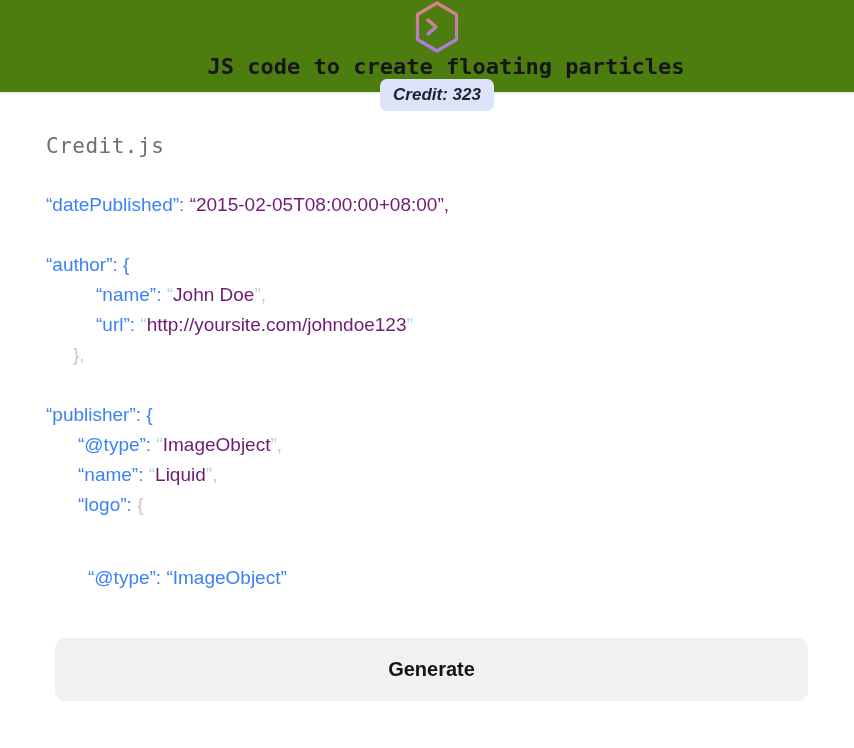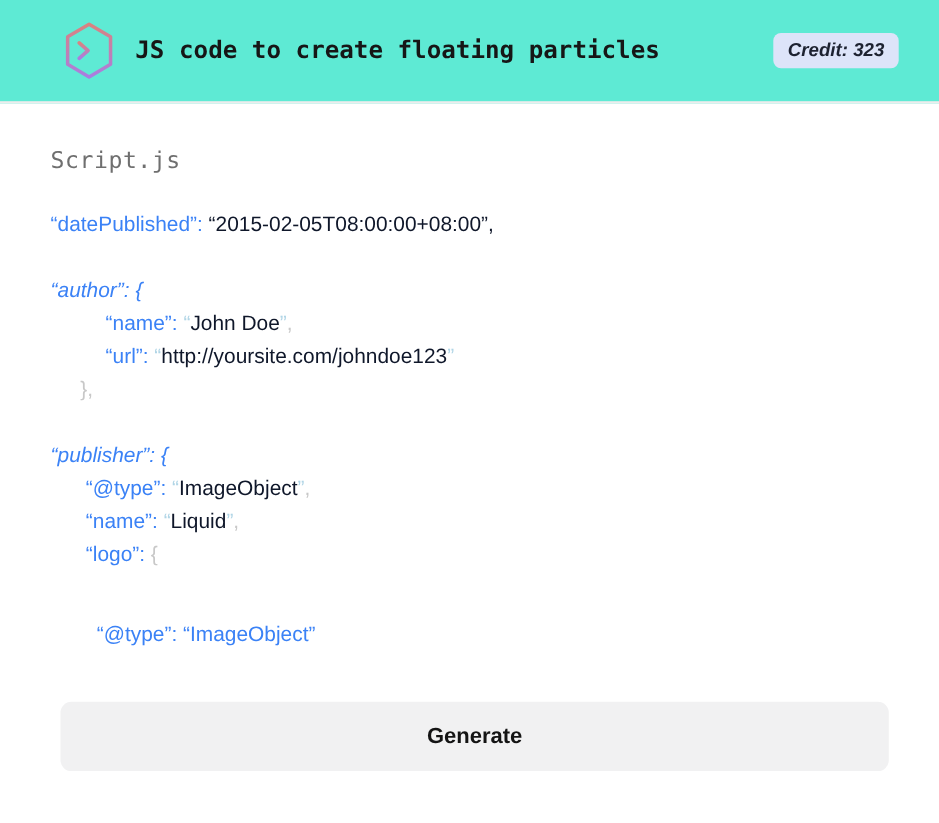--- a/index.html
+++ b/index.html
@@ -7,21 +7,22 @@
   body {
     width: 854px; height: 748px; margin: 0 auto; position: relative;
     font-family: "Liberation Sans", sans-serif;
     overflow: hidden;
   }
   
   .header {
     height: 94px; display: flex; align-items: center;
     padding-left: 57px; padding-right: 37px;
     border-bottom: 2px solid #ededed;
-    background: #5eead4;
+    background: #4d7c0f;
+    flex-direction: column;
   }
   .logo-wrap { width: 48px; height: 54px; flex: 0 0 auto; display: flex; align-items: center; justify-content: center; }
   .app-title {
     margin-left: 18px;
     font-family: "DejaVu Sans Mono", monospace;
     font-size: 22px; font-weight: bold; color: #161616;
     letter-spacing: 0px; white-space: nowrap;
   }
   .spacer { flex: 1 1 auto; }
   .credit-badge {
@@ -38,24 +39,24 @@
     font-family: "DejaVu Sans Mono", monospace;
     font-size: 21px; color: #6f6f6f; font-weight: normal;
     letter-spacing: 0.5px;
   }
   .code-block {
     margin-top: 32px;
     font-family: "Liberation Sans", sans-serif;
     font-size: 19px; line-height: 30px;
   }
   .code-line { white-space: pre; }
-  .code-line.gap { margin-top: 30px; font-style: italic; }
+  .code-line.gap { margin-top: 30px; }
   .seg-key   { color: #3b82f6; }
   .seg-keylt { color: #acacac; }
-  .seg-val   { color: #0f172a; }
+  .seg-val   { color: #701a75; }
   .seg-q     { color: #b0d5e6; }
   .seg-p     { color: #c8c8c8; }
   
   .footer { position: absolute; left: 55px; right: 46px; top: 638px; }
   .generate-btn {
     width: 100%; height: 63px;
     background: #f1f1f2; border: none; border-radius: 10px;
     font-family: "Liberation Sans", sans-serif;
     font-size: 20px; font-weight: bold; color: #141414;
     cursor: pointer; display: flex; align-items: center; justify-content: center;
@@ -77,21 +78,21 @@
       <polyline points="15,20 23,27 15,34" stroke="url(#hexgrad)" stroke-width="3.4" stroke-linecap="round" stroke-linejoin="round" fill="none"></polyline>
       <line x1="26.5" y1="34" x2="34.5" y2="34" stroke="url(#hexgrad)" stroke-width="3.4" stroke-linecap="round"></line>
     </svg>
   </div>
   <div class="app-title">JS code to create floating particles</div>
   <div class="spacer"></div>
   <div class="credit-badge">Credit: 323</div>
 </div>
 
 <div class="main">
-  <div class="filename">Script.js</div>
+  <div class="filename">Credit.js</div>
   <div class="code-block">
       <div class="code-line" style="padding-left: 0px;"><span class="seg-key">“datePublished”: </span><span class="seg-val">“2015-02-05T08:00:00+08:00”,</span></div>
       <div class="code-line gap" style="padding-left: 0px;"><span class="seg-key">“author”: {</span></div>
       <div class="code-line" style="padding-left: 50px;"><span class="seg-key">“name”: </span><span class="seg-q">“</span><span class="seg-val">John Doe</span><span class="seg-q">”</span><span class="seg-p">,</span></div>
       <div class="code-line" style="padding-left: 50px;"><span class="seg-key">“url”: </span><span class="seg-q">“</span><span class="seg-val">http://yoursite.com/johndoe123</span><span class="seg-q">”</span></div>
       <div class="code-line" style="padding-left: 27px;"><span class="seg-p">},</span></div>
       <div class="code-line gap" style="padding-left: 0px;"><span class="seg-key">“publisher”: {</span></div>
       <div class="code-line" style="padding-left: 32px;"><span class="seg-key">“@type”: </span><span class="seg-q">“</span><span class="seg-val">ImageObject</span><span class="seg-q">”</span><span class="seg-p">,</span></div>
       <div class="code-line" style="padding-left: 32px;"><span class="seg-key">“name”: </span><span class="seg-q">“</span><span class="seg-val">Liquid</span><span class="seg-q">”</span><span class="seg-p">,</span></div>
       <div class="code-line" style="padding-left: 32px;"><span class="seg-key">“logo”: </span><span class="seg-p">{</span></div>

